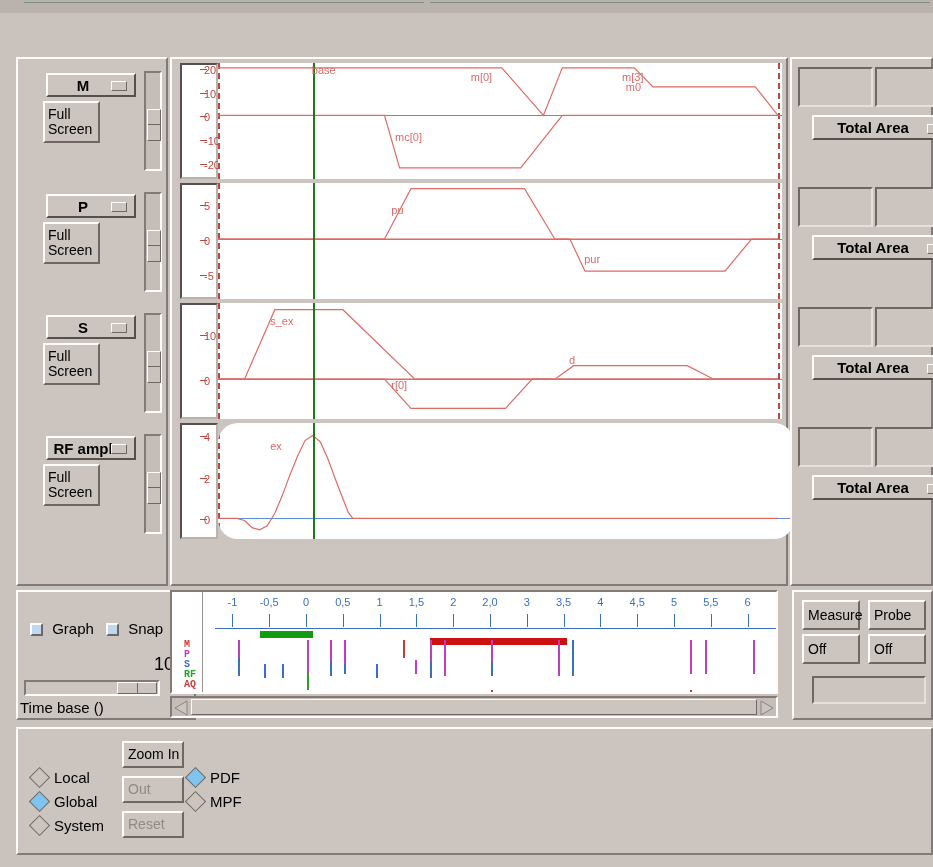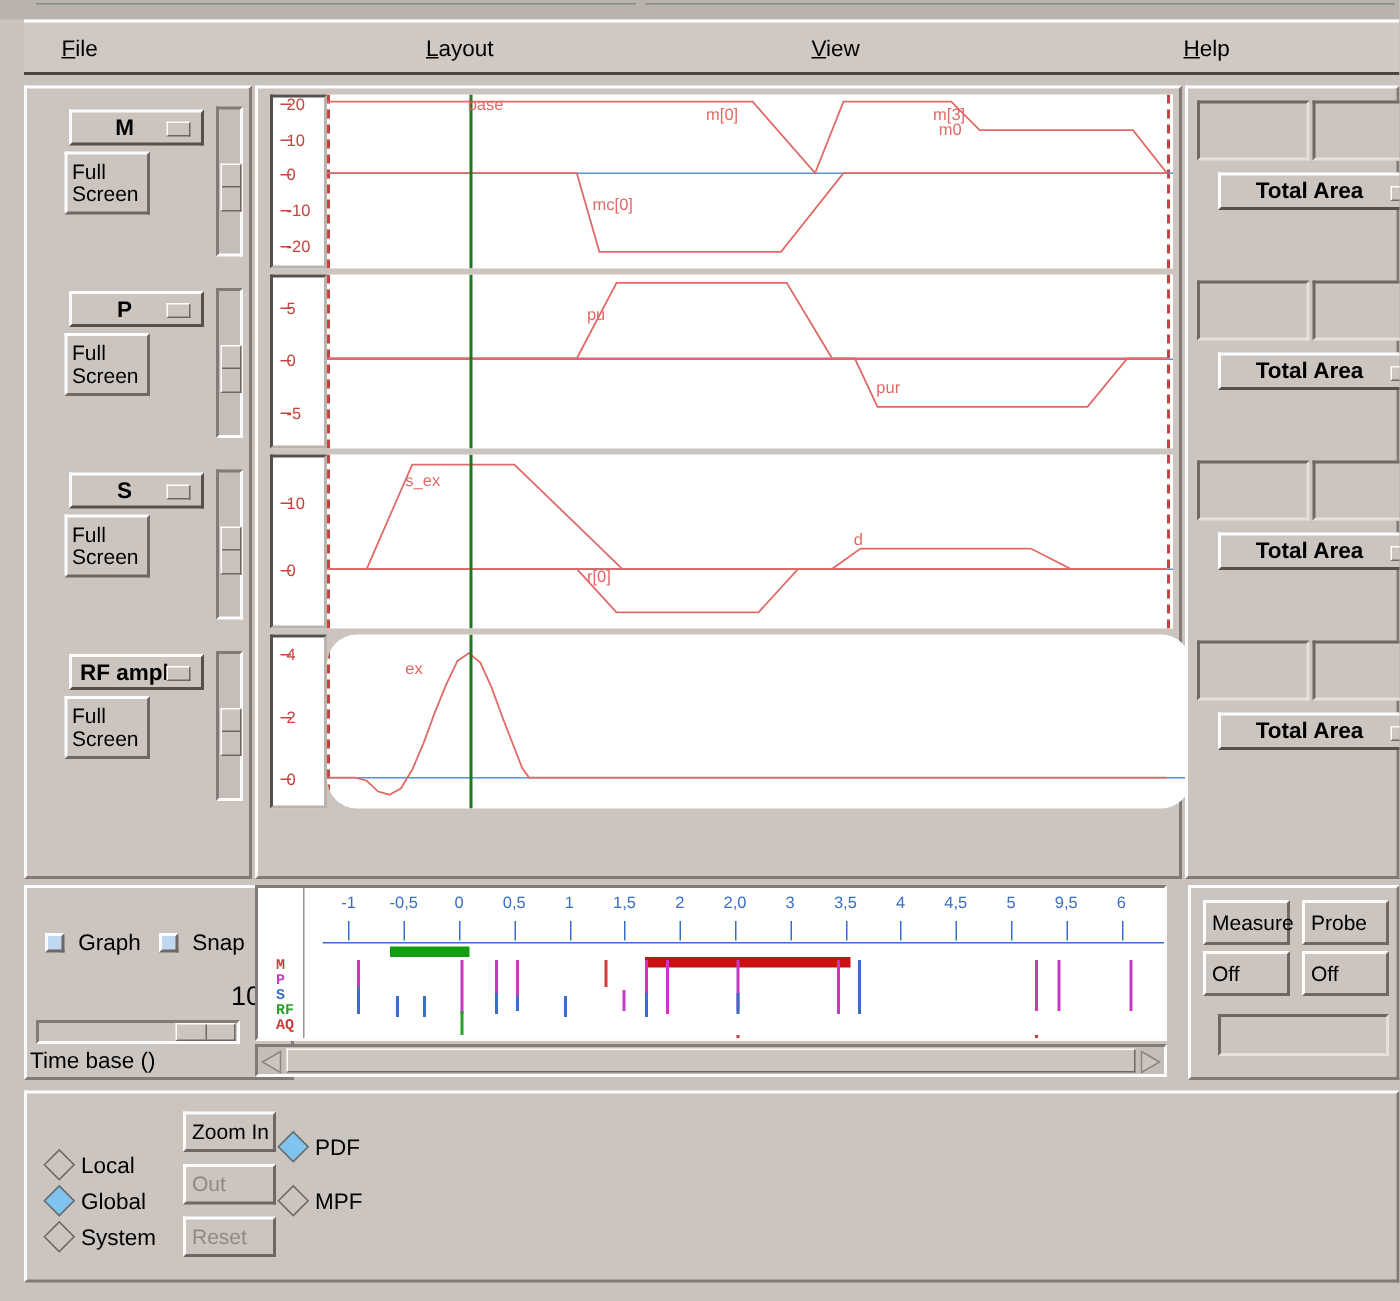--- a/index.html
+++ b/index.html
@@ -92,21 +92,21 @@
   .plotrow{position:absolute;left:0;width:610px;}
   .axisbox{
     position:absolute;left:8px;top:0;width:38px;height:100%;
     background:#fff;border:2px solid;
     border-color:#55504d #b9b2ad #b9b2ad #55504d;box-sizing:border-box;
   }
   .plotcanvas{
     position:absolute;left:46px;top:0;right:0;height:100%;
     background:#fff;overflow:hidden;
   }
-  .ytick{position:absolute;left:9px;font-size:11px;color:#c2453f;line-height:1;}
+  .ytick{position:absolute;left:22px;font-size:11px;color:#c2453f;line-height:1;}
   .ytick .dash{position:absolute;left:-4px;top:4px;width:7px;height:1px;background:#c2453f;}
   .sig-label{position:absolute;font-size:11px;color:#e06a66;white-space:nowrap;}
   .zeroline{position:absolute;left:0;right:0;height:1px;background:#5b8fd6;}
   .cursorline{position:absolute;top:0;bottom:0;width:2px;background:#1a7a1a;}
   .dashedleft{position:absolute;left:0;top:0;bottom:0;border-left:2px dashed #c2453f;}
   .dashedright{position:absolute;right:2px;top:0;bottom:0;border-left:2px dashed #c2453f;}
 
   
   .rightcol{position:absolute;left:790px;top:57px;width:143px;height:529px;}
 
@@ -149,26 +149,20 @@
 </head>
 <body>
 
 <div class="app">
 
   <div class="topstrip">
     <div class="ln"></div>
     <div class="ln2"></div>
   </div>
 
-  <div class="menubar" id="menubar">
-      <div class="menuitem" style="left: 22px;"><u>F</u>ile</div>
-      <div class="menuitem" style="left: 265px;"><u>L</u>ayout</div>
-      <div class="menuitem" style="left: 522px;"><u>V</u>iew</div>
-      <div class="menuitem" style="left: 770px;"><u>H</u>elp</div>
-    </div>
 
   <div class="leftcol panel" id="leftcol">
       <div class="option" style="position: absolute; left: 28px; top: 14px; width: 90px; height: 24px;">
         <span style="margin-right: 16px;">M</span>
         <span class="optglyph"></span>
       </div>
       <div class="btn" style="position: absolute; left: 25px; top: 42px; width: 57px; height: 42px; flex-direction: column; align-items: flex-start; justify-content: center; padding-left: 3px;">
         <div>Full</div>
         <div>Screen</div>
       </div>
@@ -370,21 +364,21 @@
           <div class="rlab" style="left: 354.8px;">3</div>
           <div class="rtick" style="left: 391.6px;"></div>
           <div class="rlab" style="left: 391.6px;">3,5</div>
           <div class="rtick" style="left: 428.4px;"></div>
           <div class="rlab" style="left: 428.4px;">4</div>
           <div class="rtick" style="left: 465.2px;"></div>
           <div class="rlab" style="left: 465.2px;">4,5</div>
           <div class="rtick" style="left: 502px;"></div>
           <div class="rlab" style="left: 502px;">5</div>
           <div class="rtick" style="left: 538.8px;"></div>
-          <div class="rlab" style="left: 538.8px;">9,5</div>
+          <div class="rlab" style="left: 538.8px;">5,5</div>
           <div class="rtick" style="left: 575.6px;"></div>
           <div class="rlab" style="left: 575.6px;">6</div>
           <div class="rbase" style="left: 43.472px;"></div>
           <div class="greenbar" style="left: 88.368px; width: 52.992px; top: 39px;"></div>
           <div class="redbar" style="left: 257.648px; width: 137.632px; top: 46px;"></div>
           <div style="position: absolute; left: 30px; top: 0px; bottom: 0px; width: 1px; background: rgb(154, 147, 143);"></div>
           <div class="evlabel" style="left: 12px; top: 48px; color: rgb(204, 59, 59);">M</div>
           <div class="evlabel" style="left: 12px; top: 58px; color: rgb(194, 59, 194);">P</div>
           <div class="evlabel" style="left: 12px; top: 68px; color: rgb(58, 111, 196);">S</div>
           <div class="evlabel" style="left: 12px; top: 78px; color: rgb(42, 160, 42);">RF</div>
@@ -435,17 +429,17 @@
     </div>
   </div>
 
   <div class="footer panel" id="footer">
       <div class="radio-row" style="left: 14px; top: 16px;"><span class="diamond"></span><span class="lbl">Local</span></div>
       <div class="radio-row" style="left: 14px; top: 40px;"><span class="diamond on"></span><span class="lbl">Global</span></div>
       <div class="radio-row" style="left: 14px; top: 64px;"><span class="diamond"></span><span class="lbl">System</span></div>
       <div class="btn" style="position: absolute; left: 104px; top: 12px; width: 62px; height: 27px; overflow: hidden;">Zoom In</div>
       <div class="btn disabled" style="position: absolute; left: 104px; top: 47px; width: 62px; height: 27px;">Out</div>
       <div class="btn disabled" style="position: absolute; left: 104px; top: 82px; width: 62px; height: 27px;">Reset</div>
-      <div class="radio-row" style="left: 170px; top: 4px;"><span class="diamond on"></span><span class="lbl">PDF</span></div>
+      <div class="radio-row" style="left: 170px; top: 16px;"><span class="diamond on"></span><span class="lbl">PDF</span></div>
       <div class="radio-row" style="left: 170px; top: 40px;"><span class="diamond"></span><span class="lbl">MPF</span></div>
     </div>
 
 </div>
 
 </body></html>

